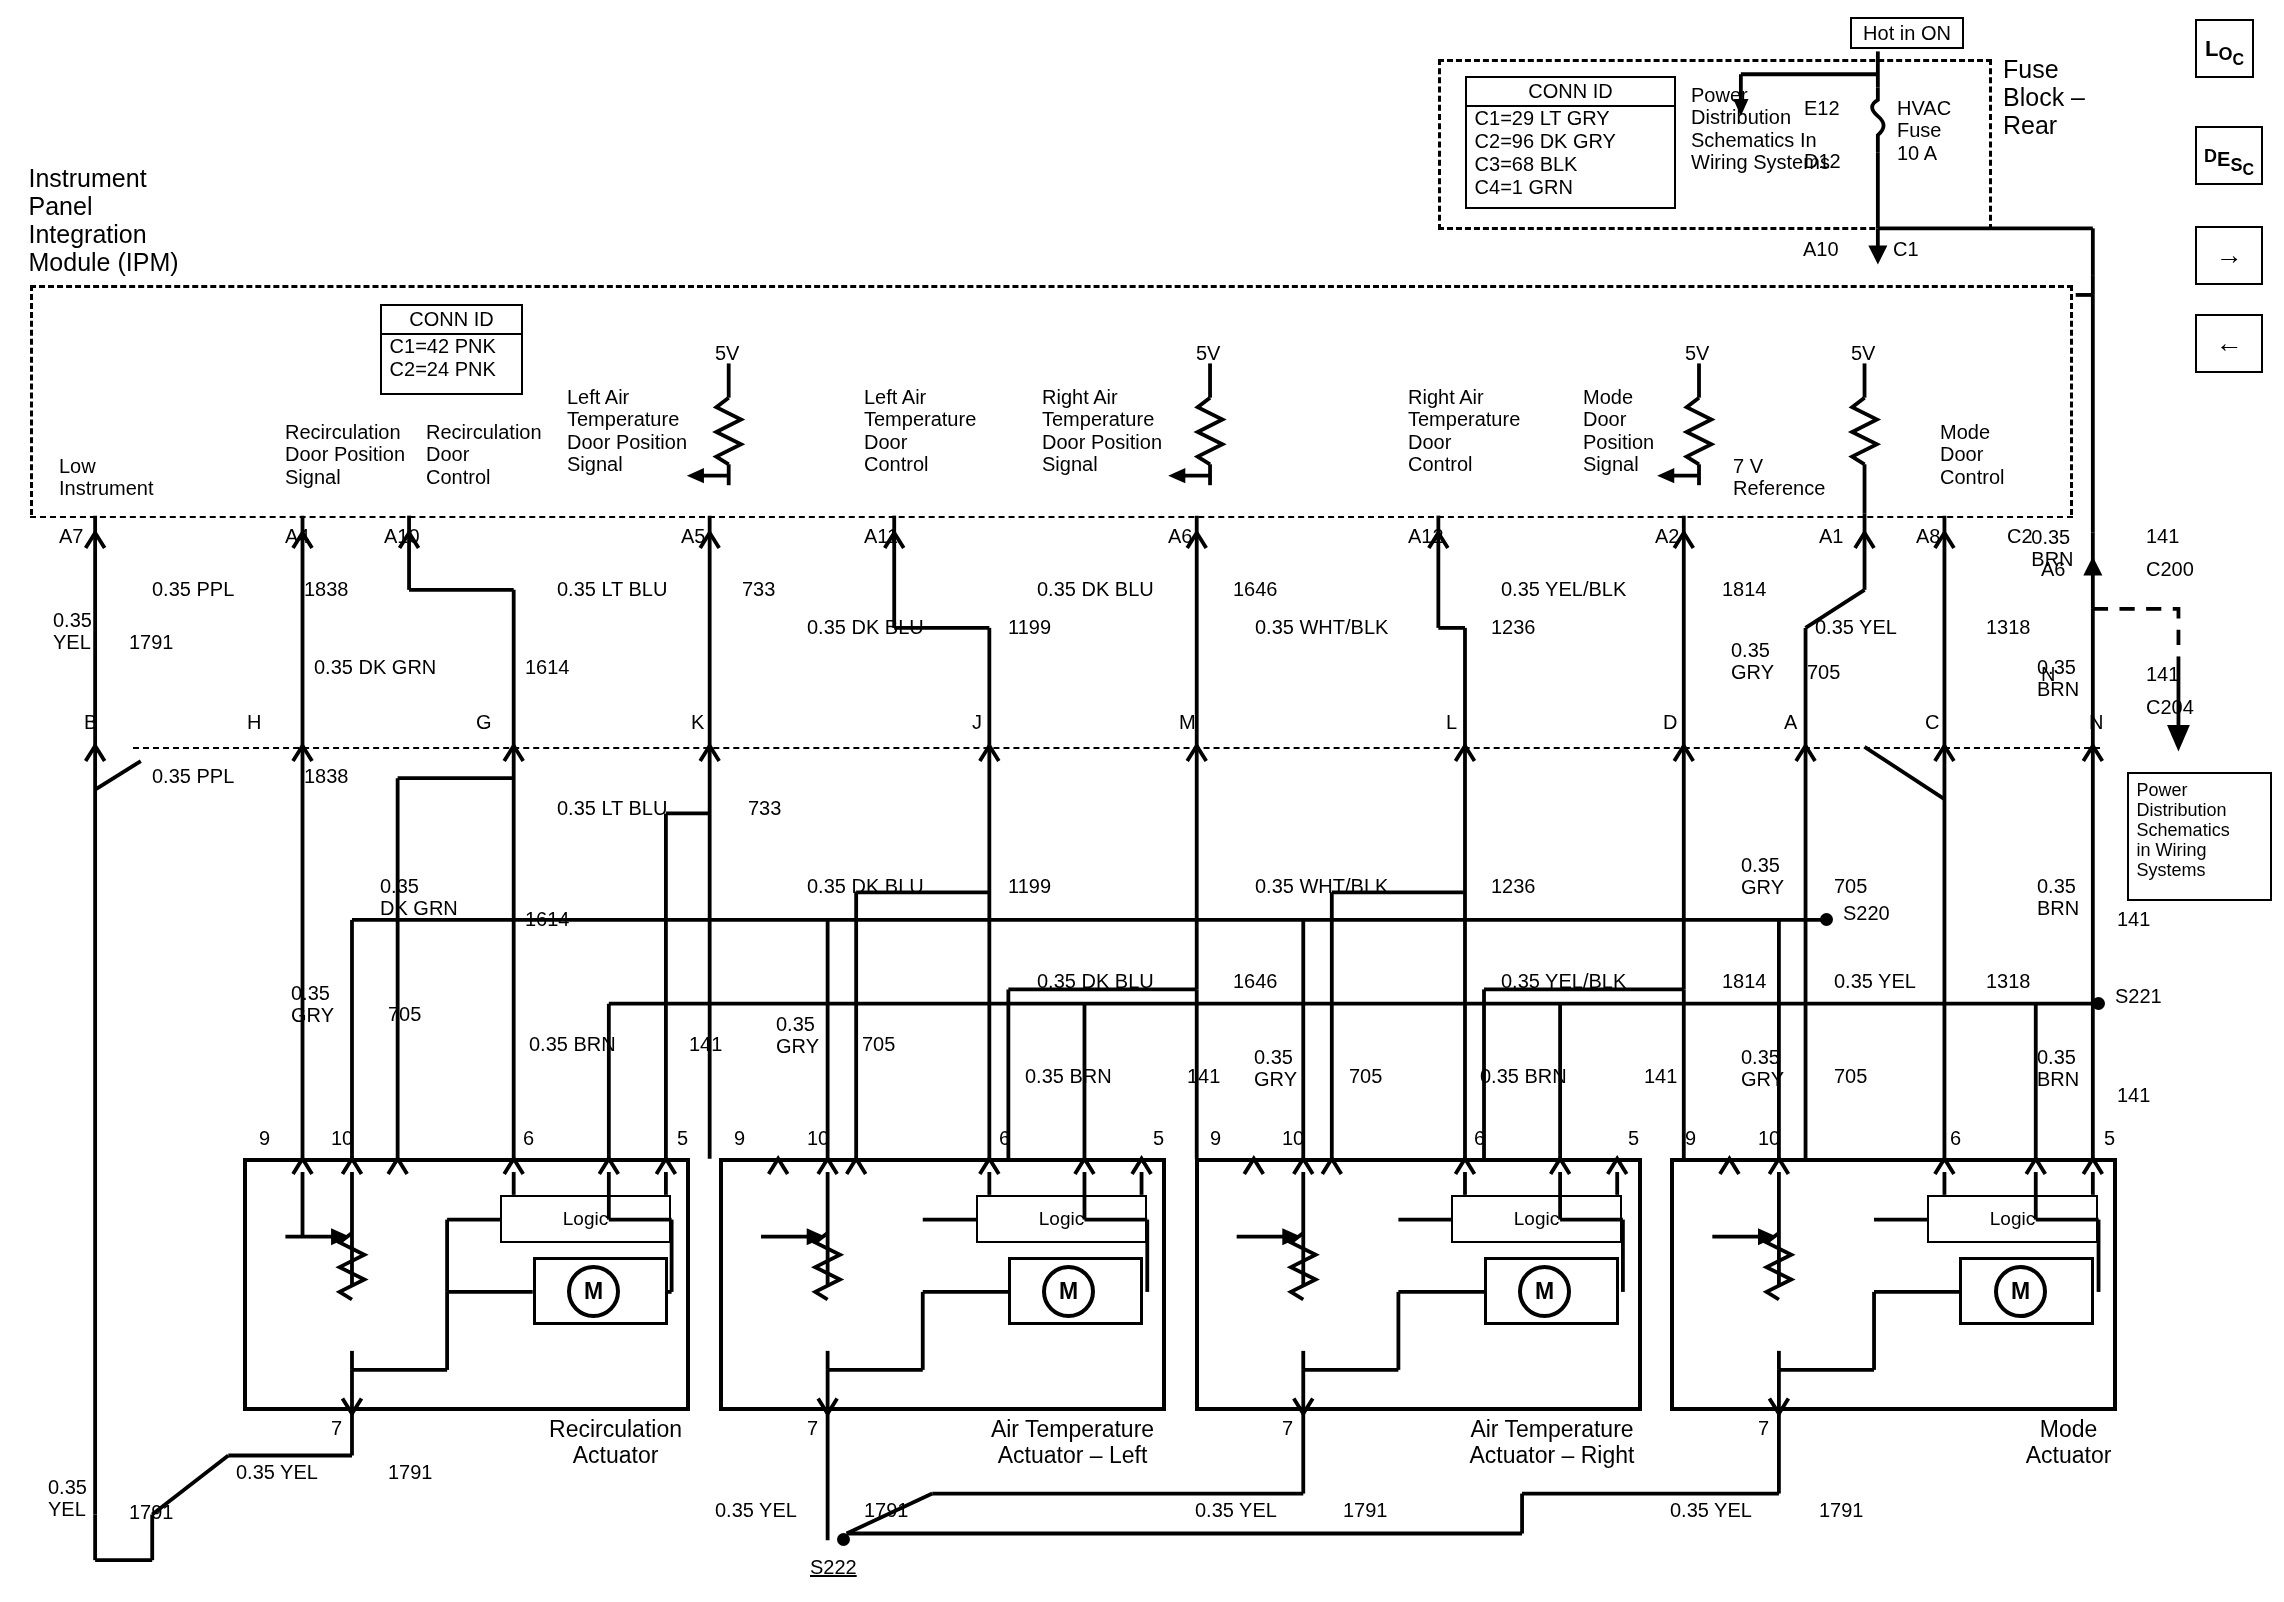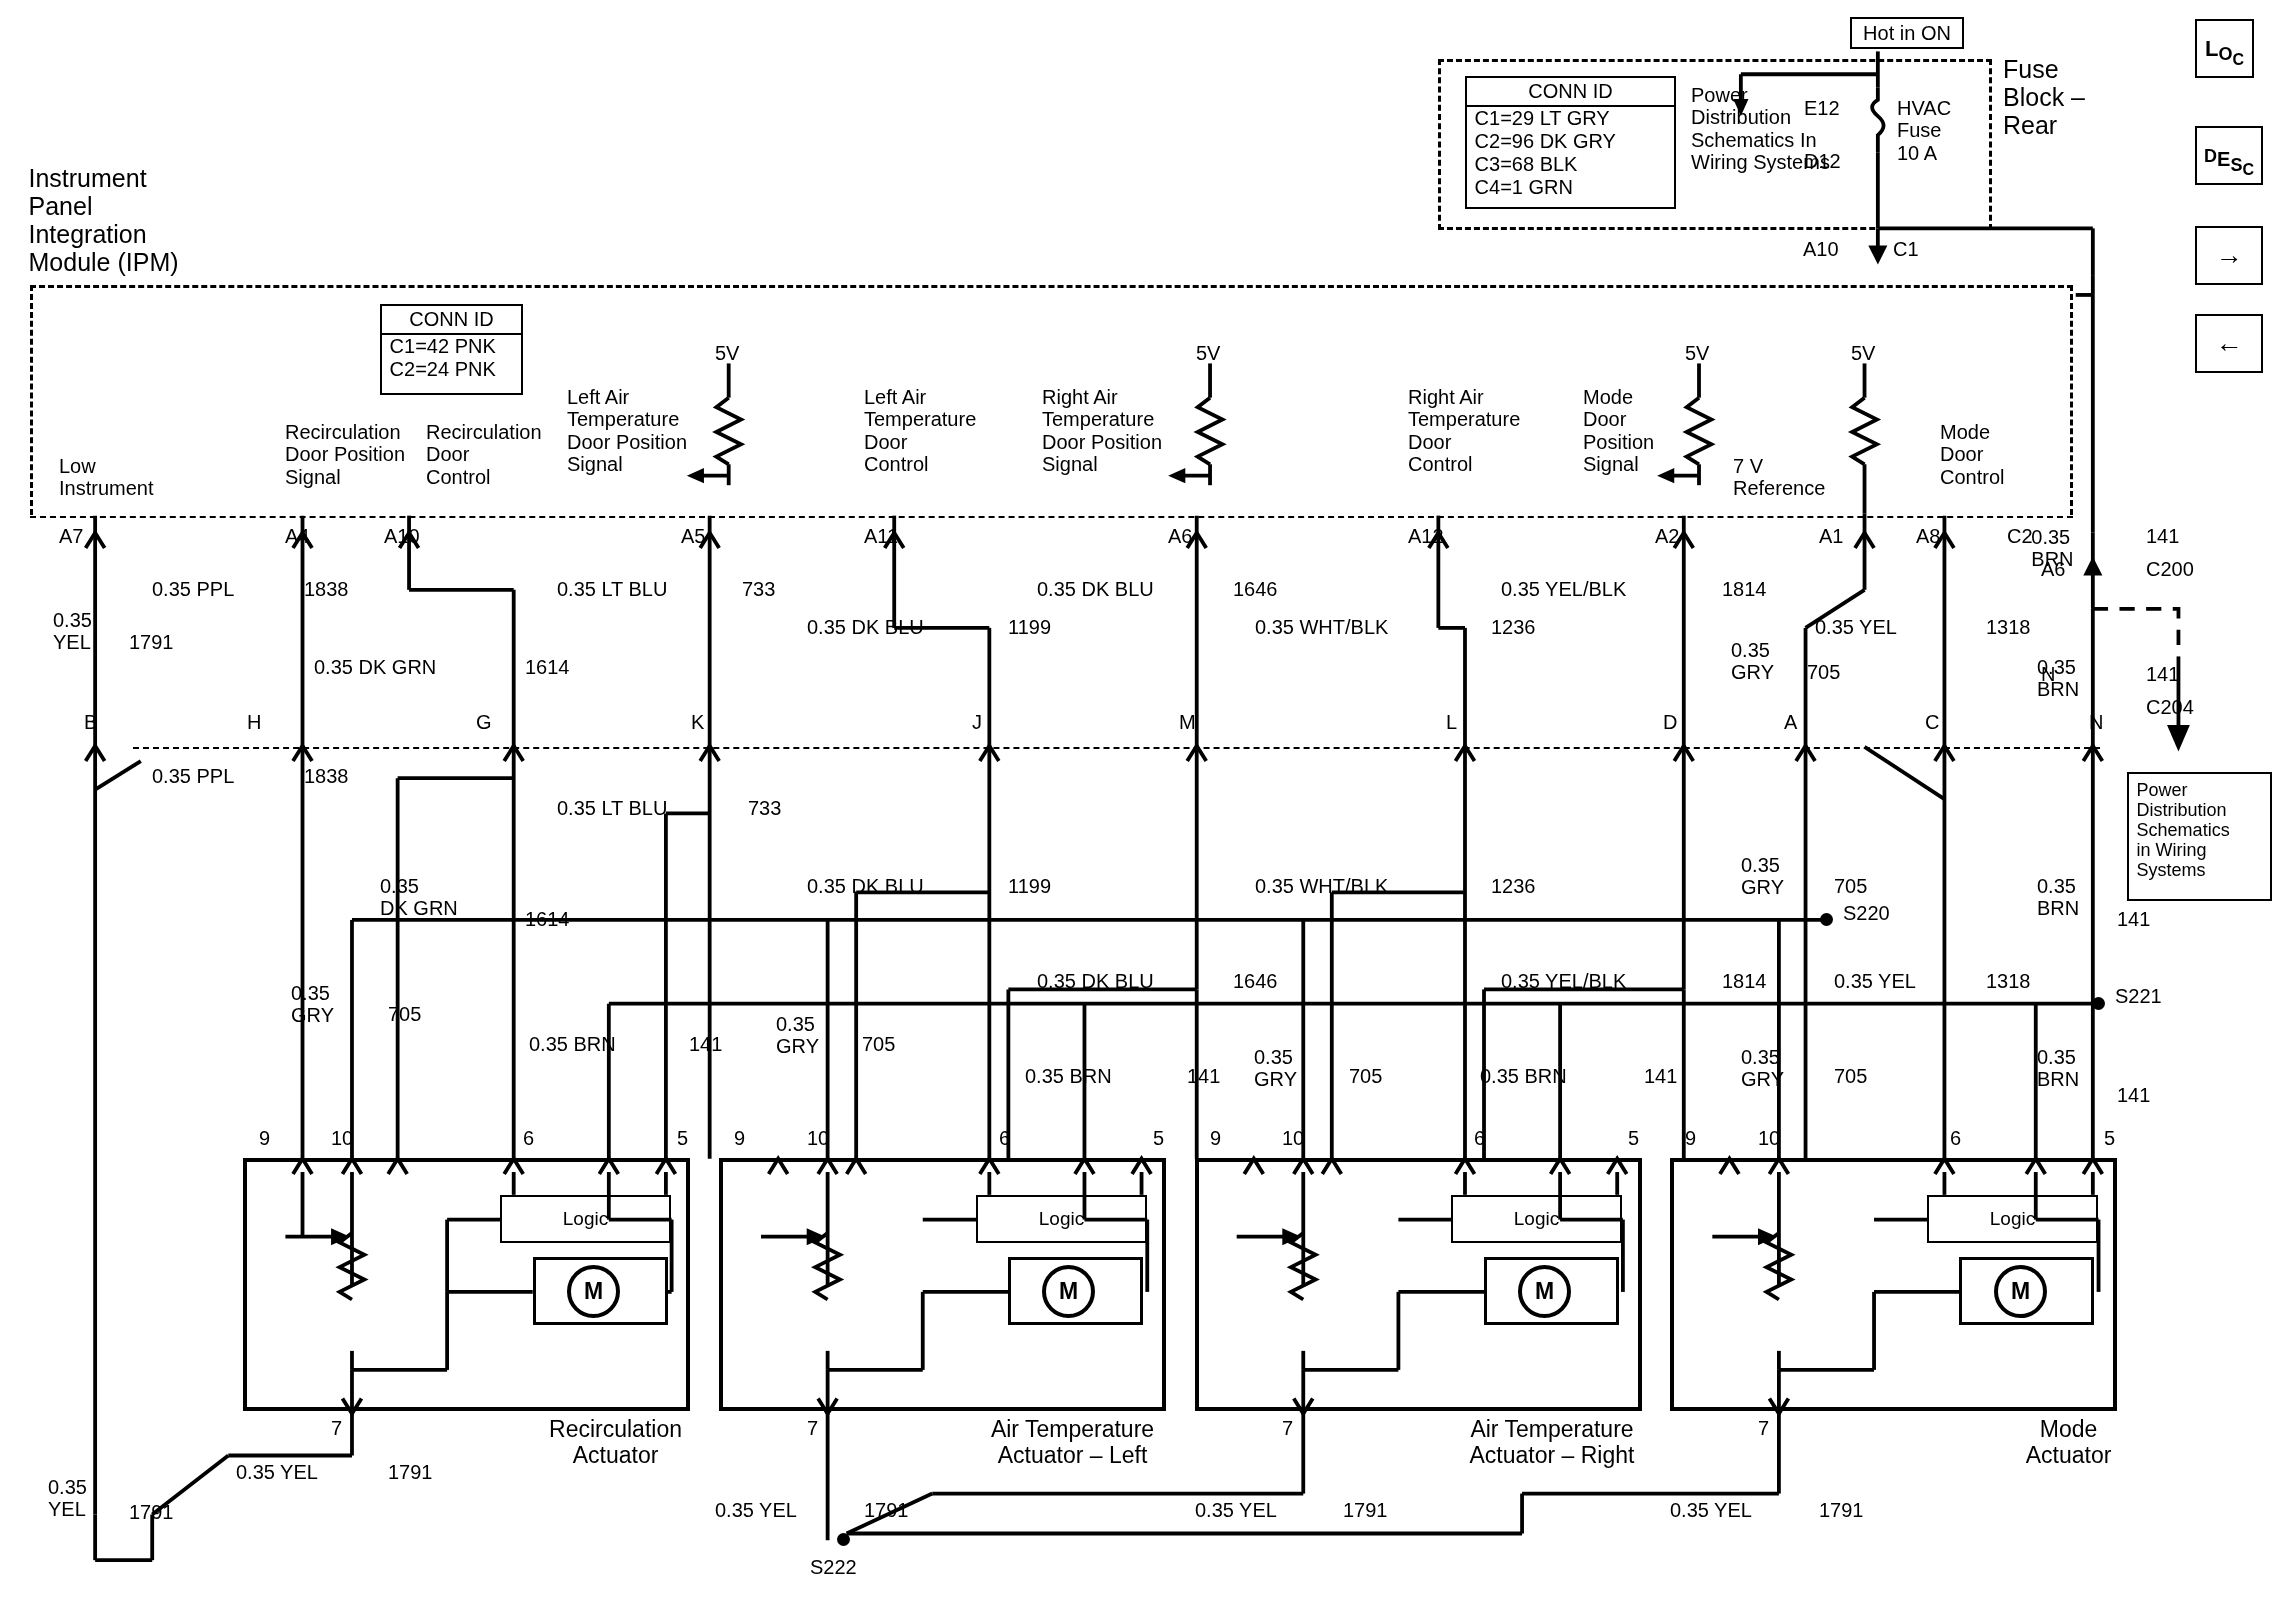--- a/index.html
+++ b/index.html
@@ -306,21 +306,21 @@
 Schematics
 in Wiring
 Systems</span></div>
   </div>
 
   <div class="dot" style="left:1820px;top:913px;"></div>
   <div class="t" style="left:1843px;top:902px;">S220</div>
   <div class="dot" style="left:2092px;top:997px;"></div>
   <div class="t" style="left:2115px;top:985px;">S221</div>
   <div class="dot" style="left:837px;top:1533px;"></div>
-  <div class="t" style="left:810px;top:1556px;">S222</div>
+  <div class="t" style="left:810px;top:1556px;text-decoration:underline;">S222</div>
 
   <div class="t" style="left:259px;top:1127px;">9</div>
   <div class="t" style="left:331px;top:1127px;">10</div>
   <div class="t" style="left:523px;top:1127px;">6</div>
   <div class="t" style="left:677px;top:1127px;">5</div>
 
   <div class="t" style="left:734px;top:1127px;">9</div>
   <div class="t" style="left:807px;top:1127px;">10</div>
   <div class="t" style="left:999px;top:1127px;">6</div>
   <div class="t" style="left:1153px;top:1127px;">5</div>

